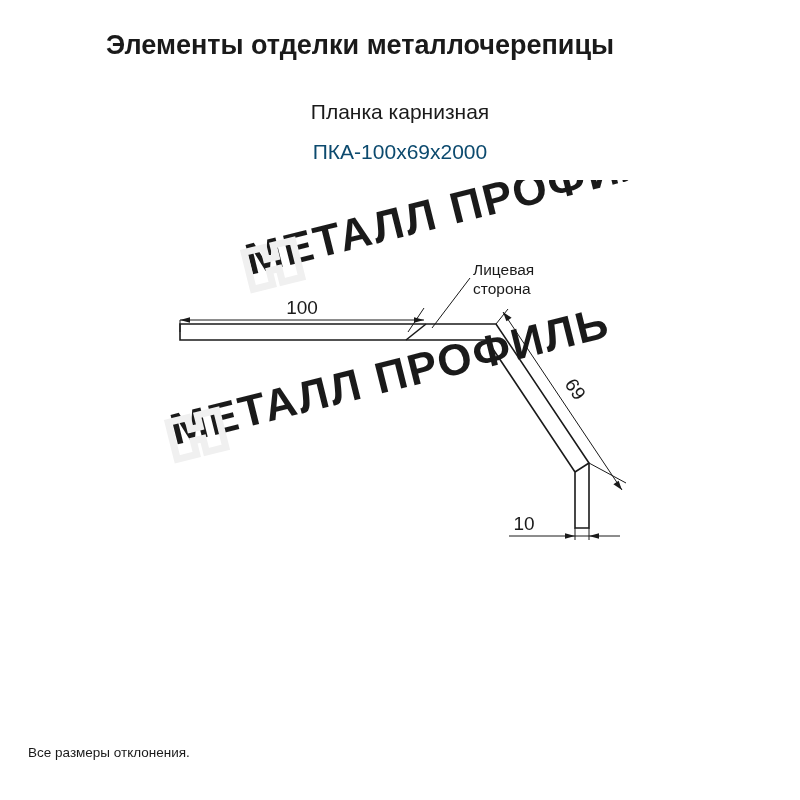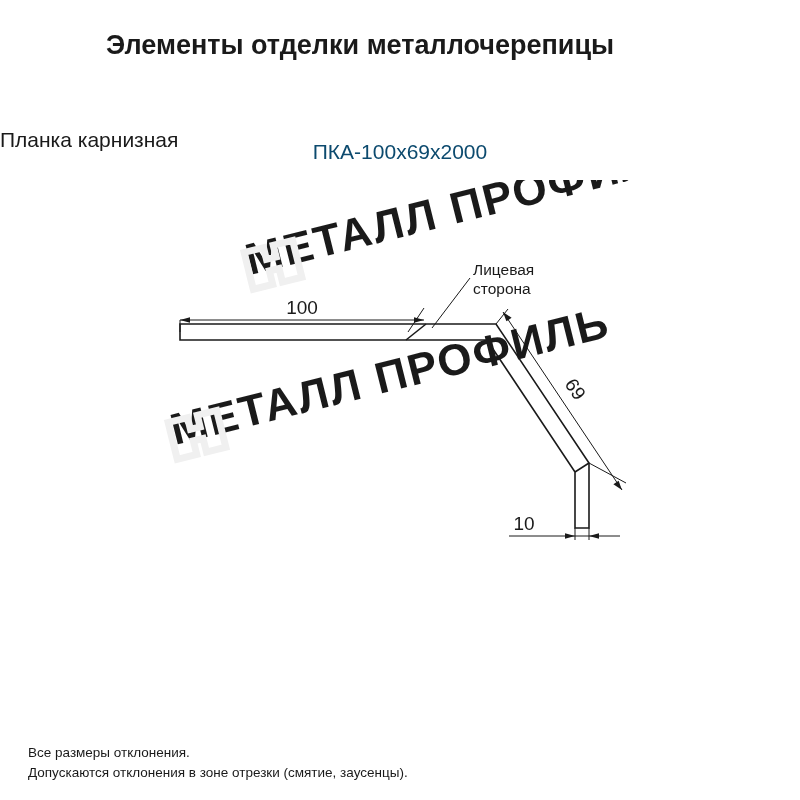--- a/index.html
+++ b/index.html
@@ -28,23 +28,23 @@
     font-size: 27px;
     font-weight: bold;
     letter-spacing: 0px;
     color: #1a1a1a;
   }
   .subtitle {
     position: absolute;
     top: 100px;
     left: 0;
     width: 800px;
+    text-align: center;
     font-size: 21px;
     color: #1a1a1a;
-    margin-top: 28px;
   }
   .code {
     position: absolute;
     top: 140px;
     left: 0;
     width: 800px;
     text-align: center;
     font-size: 21px;
     color: #0c4a6e;
   }
@@ -157,15 +157,14 @@
 
         <path d="M 509,356 L 575,356"></path>
         <path d="M 589,356 L 620,356"></path>
       </g>
       <text x="524" y="350" font-size="19" text-anchor="middle">10</text>
 
     </svg>
   </div>
 
   <div class="footnote l1">Все размеры отклонения.</div>
-  <div class="footnote l2">Допускаются отклонения в зоне отрезки (смятие, заусенцы).</div>
 
 </div>
 
 </body></html>

